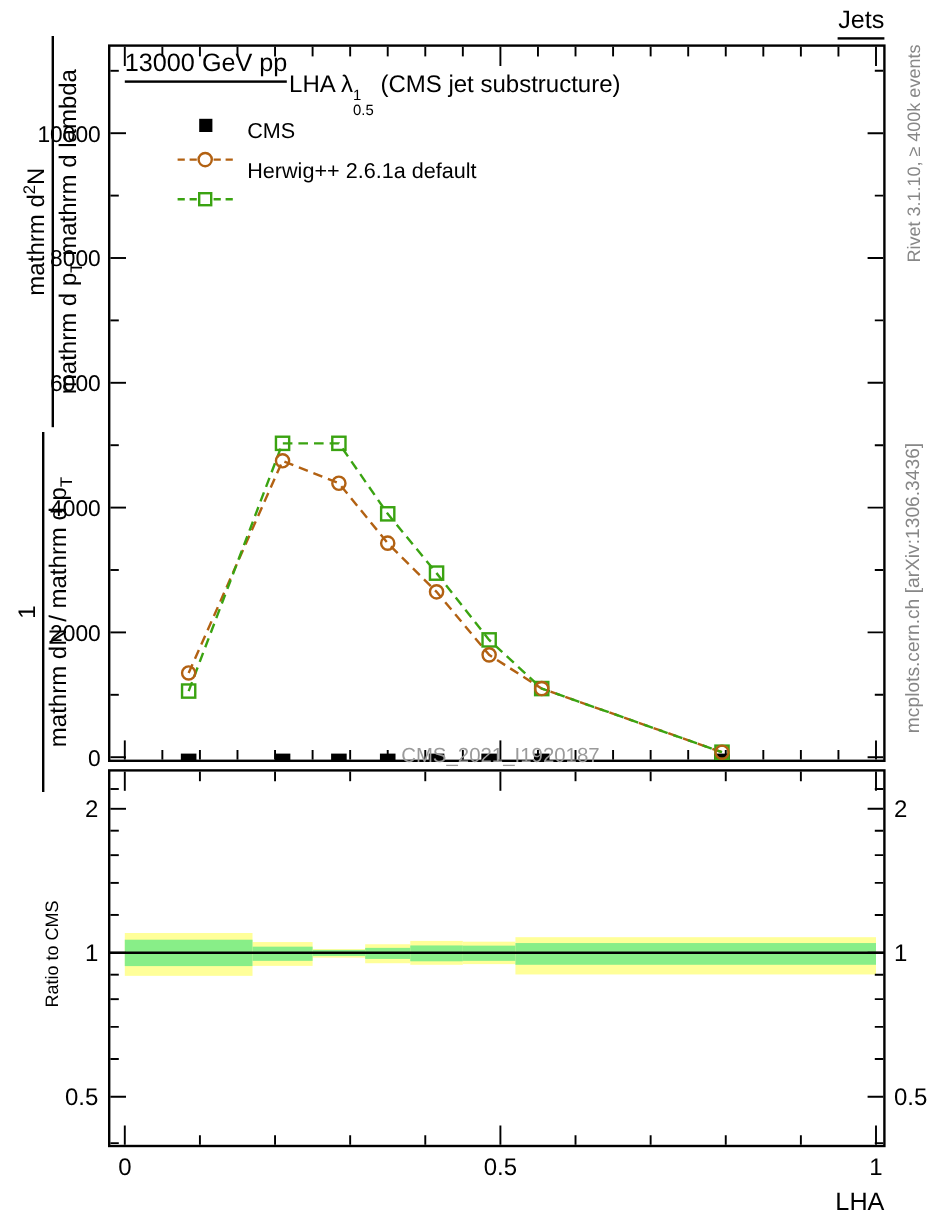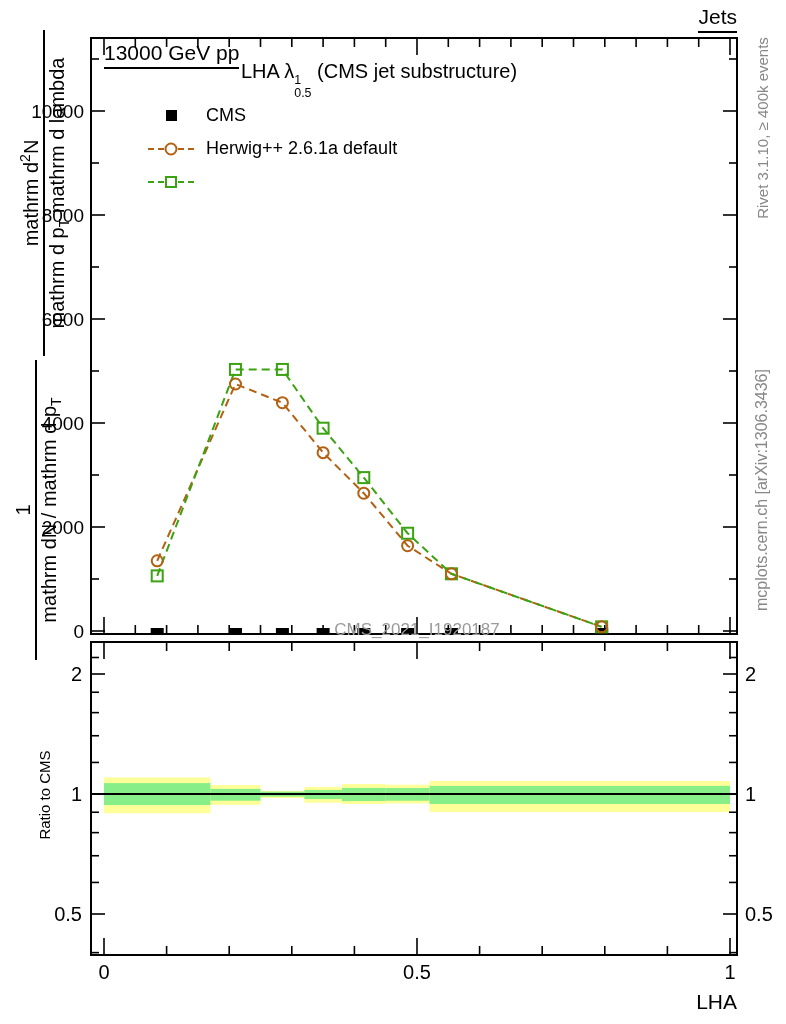--- a/index.html
+++ b/index.html
@@ -8,21 +8,21 @@
   #plot-svg{position:absolute;left:0;top:0;}
   .abs{position:absolute;}
   .hdr{font-size:21px;border-bottom:2px solid #000;padding-bottom:2px;white-space:nowrap;}
   #hdr-left{left:104px;top:5px;margin-top:36px;}
   #hdr-right{right:49px;top:5px;}
   #plot-title{left:91px;top:60px;width:528px;text-align:center;font-size:20px;white-space:nowrap;margin-left:24px;}
   .supsub{display:inline-flex;flex-direction:column;font-size:0.62em;line-height:1.05;
           vertical-align:-0.45em;text-align:left;}
   sup,sub{font-size:0.7em;line-height:0;}
   #legend{left:148px;top:99px;}
-  .lrow{display:flex;align-items:center;height:33px;}
+  .lrow{display:flex;align-items:flex-start;height:33px;}
   .lmark{width:46px;display:flex;align-items:center;justify-content:center;position:relative;}
   .llabel{margin-left:12px;font-size:18px;white-space:nowrap;}
   .dashline{width:46px;height:0;border-top:2px dashed;}
   .mk{position:absolute;left:50%;top:50%;transform:translate(-50%,-50%);background:#fff;}
   .mk.circle{width:9px;height:9px;border:2px solid;border-radius:50%;}
   .mk.square{width:8px;height:8px;border:2px solid;}
   .sqfill{width:11px;height:11px;background:#000;}
   .vfrac{position:absolute;display:flex;flex-direction:column;align-items:center;
          transform-origin:0 0;transform:rotate(-90deg);font-size:20px;line-height:1.1;white-space:nowrap;}
   .vfrac .bar{align-self:stretch;height:0;border-top:2px solid #000;margin:1px 0;}

